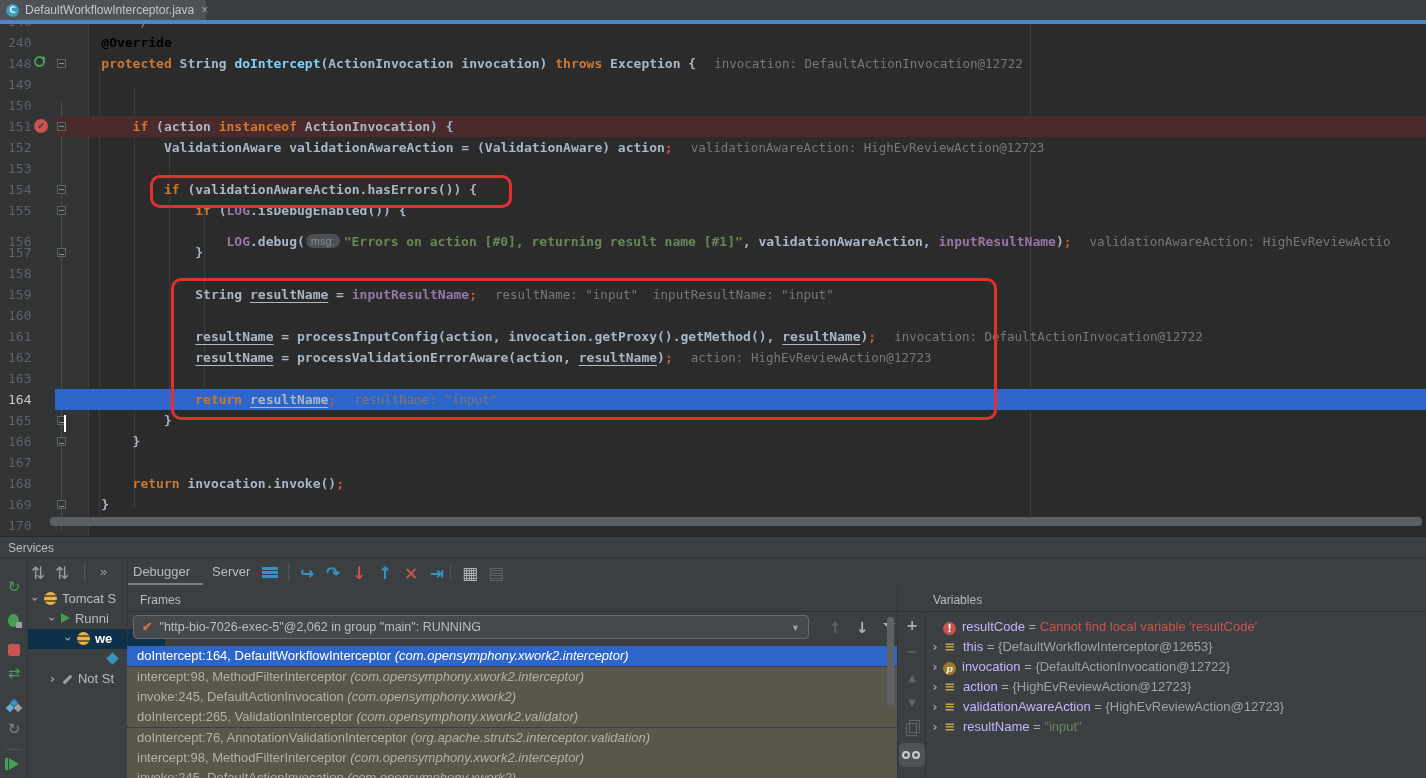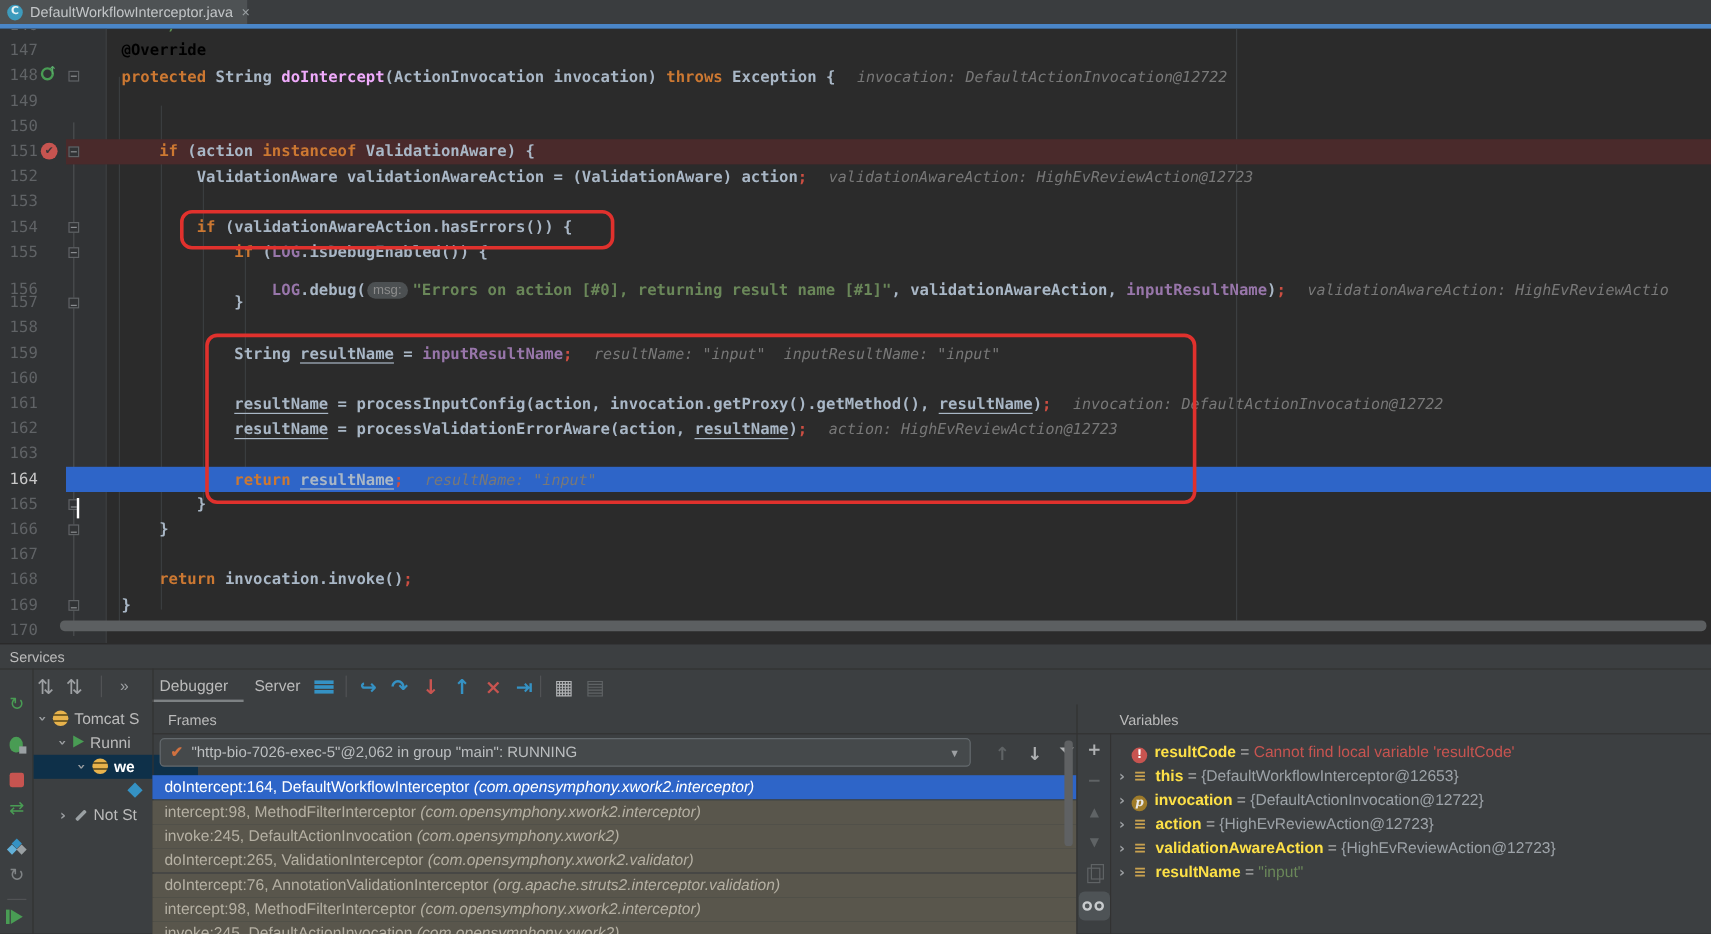--- a/index.html
+++ b/index.html
@@ -25,24 +25,24 @@
   .lnum{position:absolute;left:8px;top:3px;width:30px;color:#606366;font:13px "DejaVu Sans Mono",monospace;z-index:3;}
   .lnum.on{color:#c8c8c8;}
   .gicon{position:absolute;left:34px;top:3px;z-index:4;}
   .bpico{width:14px;height:14px;border-radius:50%;background:#c75450;color:#3c3537;font:bold 9px/14px "DejaVu Sans",sans-serif;text-align:center;}
   .ovico{width:11px;height:11px;border-radius:50%;border:2px solid #499c54;color:#499c54;font:bold 9px/10px "DejaVu Sans",sans-serif;text-align:center;box-sizing:border-box;background:#313335;}
   .ovico b{position:relative;top:-3px;left:4px;color:#59a869;}
   .fold{position:absolute;left:57px;top:6px;width:9px;height:9px;border:1px solid #606366;background:#313335;z-index:4;box-sizing:border-box;}
   .fold::after{content:"";position:absolute;left:1px;right:1px;top:3px;height:1px;background:#8a8d90;}
   .fold.end::after{top:5px;}
   .codeline pre{position:absolute;left:70px;top:0;margin:0;font:bold 13px/21px "DejaVu Sans Mono",monospace;white-space:pre;z-index:5;}
-  .tk-k{color:#cc7832;} .tk-t{color:#a9b7c6;} .tk-m{color:#f0abfc;} .tk-f{color:#9876aa;}
+  .tk-k{color:#cc7832;} .tk-t{color:#a9b7c6;} .tk-m{color:#7dd3fc;} .tk-f{color:#9876aa;}
   .tk-s{color:#6a8759;} .tk-c{color:#629755;} .tk-sc{color:#cc4e42;}
   .tk-u{color:#a9b7c6;text-decoration:underline;text-underline-offset:3px;}
-  .hint{color:#787878;font-style:italic;font-weight:400;font-size:12.5px;margin-left:18px;}
+  .hint{color:#787878;font-weight:400;font-size:12.5px;margin-left:18px;}
   .chip{background:#4c5052;color:#8c8c8c;border-radius:7px;font:11px/13px "Liberation Sans",sans-serif;padding:1px 5px;margin:0 4px 0 1px;font-style:normal;font-weight:400;vertical-align:1px;}
   .redbox{position:absolute;border:3px solid #e0312d;border-radius:10px;z-index:6;}
   #caret{left:64px;top:391px;width:2px;height:17px;background:#ffffff;z-index:7;}
   #hscroll{left:50px;top:493px;width:1372px;height:9px;border-radius:4px;background:#5c5f61;z-index:8;}
   
   #services{left:0;top:536px;width:1426px;height:242px;background:#3c3f41;border-top:1px solid #282828;box-sizing:border-box;}
   #svc-title{left:8px;top:4px;color:#bbbbbb;font-size:12px;}
   .hline{background:#323232;height:1px;}
   .vline{background:#323232;width:1px;}
   #leftstrip{left:0;top:20px;width:28px;height:222px;border-right:1px solid #323232;box-sizing:border-box;}
@@ -91,21 +91,21 @@
   .copyico{left:906px;width:9px;height:11px;border:1px solid #5f6365;background:#3c3f41;}
   .copyico::after{content:"";position:absolute;left:2px;top:-4px;width:9px;height:11px;border:1px solid #5f6365;}
   #glasses{left:899px;top:206px;width:26px;height:24px;background:#4e5356;border-radius:5px;}
   #glasses i{position:absolute;top:8px;width:8px;height:8px;border:2px solid #c8cbcd;border-radius:50%;box-sizing:border-box;}
   .varrow{left:927px;width:499px;height:20px;font-size:13px;line-height:20px;white-space:nowrap;overflow:hidden;}
   .varrow .vchev{color:#9da0a3;font:bold 12px "DejaVu Sans",sans-serif;display:inline-block;width:16px;text-align:center;}
   .vico{display:inline-block;width:14px;text-align:center;margin-right:6px;}
   .vico.var{color:#c9a250;font:bold 13px "DejaVu Sans",sans-serif;}
   .vico.param{background:#9e7b2a;color:#e8e8e8;border-radius:50%;width:13px;height:13px;font:italic bold 10px/13px "DejaVu Serif",serif;vertical-align:-1px;}
   .vico.error{background:#c75450;color:#ffffff;border-radius:50%;width:13px;height:13px;font:bold 10px/13px "DejaVu Sans",sans-serif;vertical-align:-1px;}
-  .vname{color:#fde047;font-weight:bold;} .veq{color:#a9a9a9;}
+  .vname{color:#c4b5fd;} .veq{color:#a9a9a9;}
   .vval.obj{color:#9da3a8;} .vval.err{color:#c75450;} .vval.str{color:#6a8759;}
 </style>
 </head>
 <body>
 
 <div class="abs" id="tabbar">
   <div class="abs" id="filetab">
     <span class="cicon">C</span>
     <span class="t">DefaultWorkflowInterceptor.java</span>
     <span class="x">×</span>
@@ -120,42 +120,42 @@
   <div class="abs guide" style="left:169px;top:118px;height:275px;"></div>
   <div class="abs guide" style="left:204px;top:181px;height:190px;"></div>
   <div class="abs" id="marginline"></div>
   <div class="abs" id="foldline"></div>
   <div id="lines">
       <div class="abs codeline" style="top: -13px;">
         <span class="lnum">146</span>
         <pre><span class="tk-c">        */</span></pre>
       </div>
       <div class="abs codeline" style="top: 8px;">
-        <span class="lnum">147</span>
+        <span class="lnum">240</span>
         <pre><span class="tk-a">    @Override</span></pre>
       </div>
       <div class="abs codeline" style="top: 29px;">
         <span class="lnum">148</span>
         <div class="gicon ovico"><b>↑</b></div>
         <div class="fold"></div>
         <pre><span class="tk-k">    protected </span><span class="tk-t">String </span><span class="tk-m">doIntercept</span><span class="tk-t">(ActionInvocation invocation) </span><span class="tk-k">throws </span><span class="tk-t">Exception {</span><span class="hint">invocation: DefaultActionInvocation@12722</span></pre>
       </div>
       <div class="abs codeline" style="top: 50px;">
         <span class="lnum">149</span>
       </div>
       <div class="abs codeline" style="top: 71px;">
         <span class="lnum">150</span>
         <pre></pre>
       </div>
       <div class="abs codeline" style="top: 92px;">
         <div class="hl bp"></div>
         <span class="lnum">151</span>
         <div class="gicon bpico">✔</div>
         <div class="fold"></div>
-        <pre><span class="tk-k">        if </span><span class="tk-t">(action </span><span class="tk-k">instanceof </span><span class="tk-t">ValidationAware) {</span></pre>
+        <pre><span class="tk-k">        if </span><span class="tk-t">(action </span><span class="tk-k">instanceof </span><span class="tk-t">ActionInvocation) {</span></pre>
       </div>
       <div class="abs codeline" style="top: 113px;">
         <span class="lnum">152</span>
         <pre><span class="tk-t">            ValidationAware validationAwareAction = (ValidationAware) action</span><span class="tk-sc">;</span><span class="hint">validationAwareAction: HighEvReviewAction@12723</span></pre>
       </div>
       <div class="abs codeline" style="top: 134px;">
         <span class="lnum">153</span>
         <pre></pre>
       </div>
       <div class="abs codeline" style="top: 155px;">

